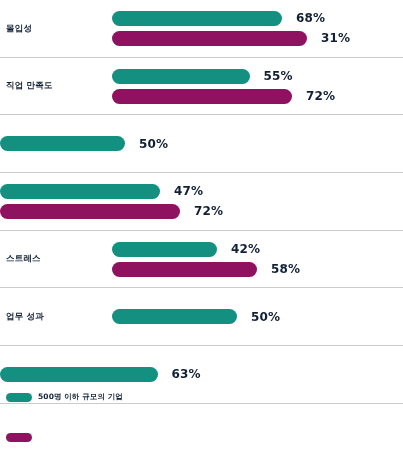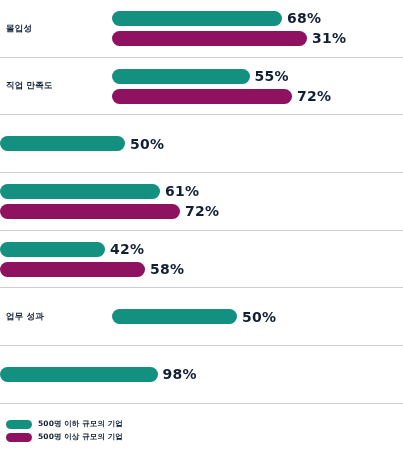--- a/index.html
+++ b/index.html
@@ -71,42 +71,43 @@
     height: 15px;
     border-radius: 8px;
     position: relative;
     flex: 0 0 auto;
   }
 
   .bar.small-co { background: #139080; }
   .bar.large-co { background: #8e1260; }
 
   .bar-value {
-    font-size: 14px;
+    font-size: 12px;
     font-weight: bold;
     color: #122036;
-    margin-left: 5px;
+    margin-left: 14px;
     white-space: nowrap;
     letter-spacing: 0.2px;
   }
 
   .legend {
     position: absolute;
     left: 6px;
     bottom: 8px;
     width: 140px;
     display: flex;
     flex-direction: column;
     gap: 3px;
   }
 
   .legend-item {
     display: flex;
     align-items: center;
     gap: 6px;
+    margin-top: 28px;
   }
 
   .legend-swatch {
     width: 26px;
     height: 9px;
     border-radius: 5px;
     flex: 0 0 auto;
   }
   .legend-swatch.small-co { background: #139080; }
   .legend-swatch.large-co { background: #8e1260; }
@@ -160,30 +161,31 @@
           <div class="bar small-co" style="width: 125px;"></div>
           <span class="bar-value">50%</span>
         </div>
       </div>
     </div>
 
     <div class="chart-row">
       <div class="bars-wrap">
         <div class="bar-line">
           <div class="bar small-co" style="width: 160px;"></div>
-          <span class="bar-value">61%</span>
+          <span class="bar-value">47%</span>
         </div>
         <div class="bar-line">
           <div class="bar large-co" style="width: 180px;"></div>
           <span class="bar-value">72%</span>
         </div>
       </div>
     </div>
 
     <div class="chart-row">
+      <div class="row-label">스트레스</div>
       <div class="bars-wrap">
         <div class="bar-line">
           <div class="bar small-co" style="width: 105px;"></div>
           <span class="bar-value">42%</span>
         </div>
         <div class="bar-line">
           <div class="bar large-co" style="width: 145px;"></div>
           <span class="bar-value">58%</span>
         </div>
       </div>
@@ -196,31 +198,30 @@
           <div class="bar small-co" style="width: 125px;"></div>
           <span class="bar-value">50%</span>
         </div>
       </div>
     </div>
 
     <div class="chart-row">
       <div class="bars-wrap">
         <div class="bar-line">
           <div class="bar small-co" style="width: 157.5px;"></div>
-          <span class="bar-value">98%</span>
+          <span class="bar-value">63%</span>
         </div>
       </div>
     </div>
 
   </div>
 
   <div class="legend">
     <div class="legend-item">
       <span class="legend-swatch small-co"></span>
       <span class="legend-label">500명 이하 규모의 기업</span>
     </div>
     <div class="legend-item">
       <span class="legend-swatch large-co"></span>
-      <span class="legend-label">500명 이상 규모의 기업</span>
     </div>
   </div>
 
 </div>
 
 </body></html>

